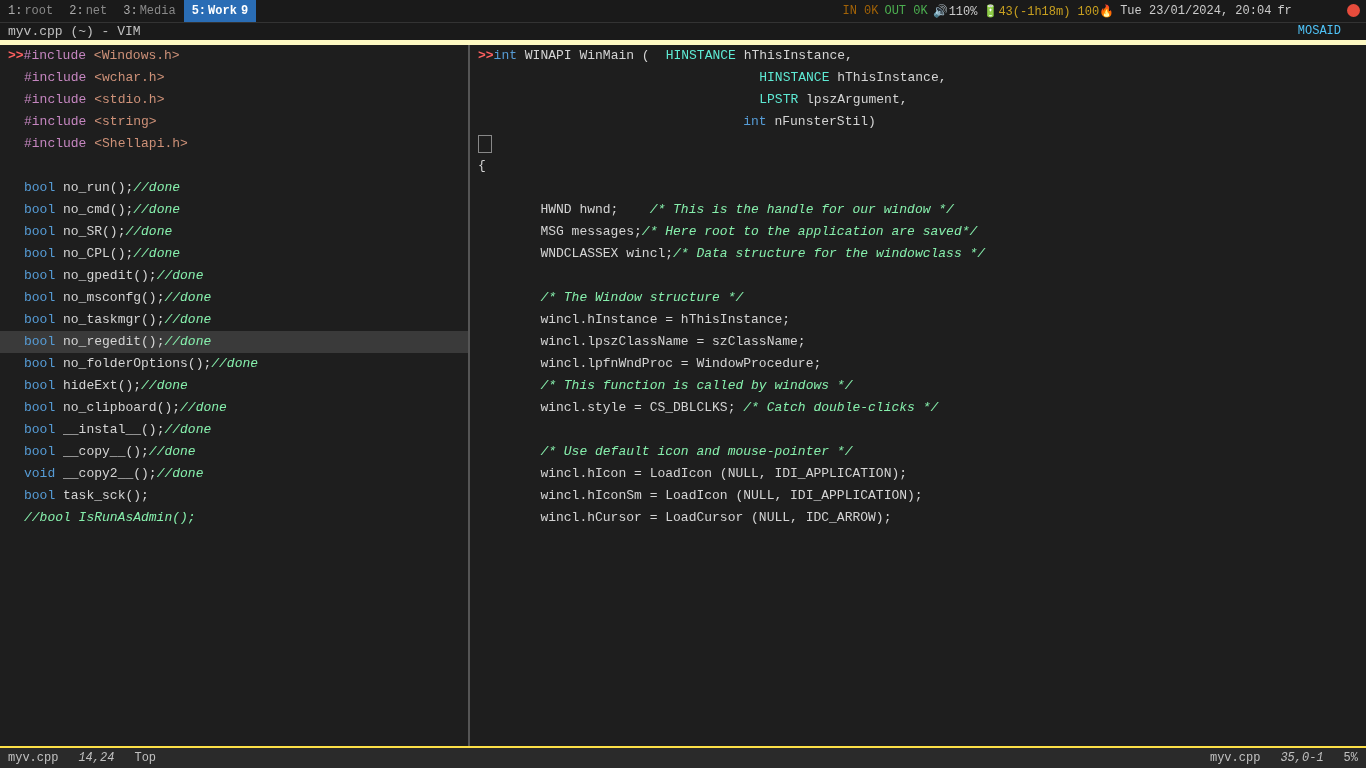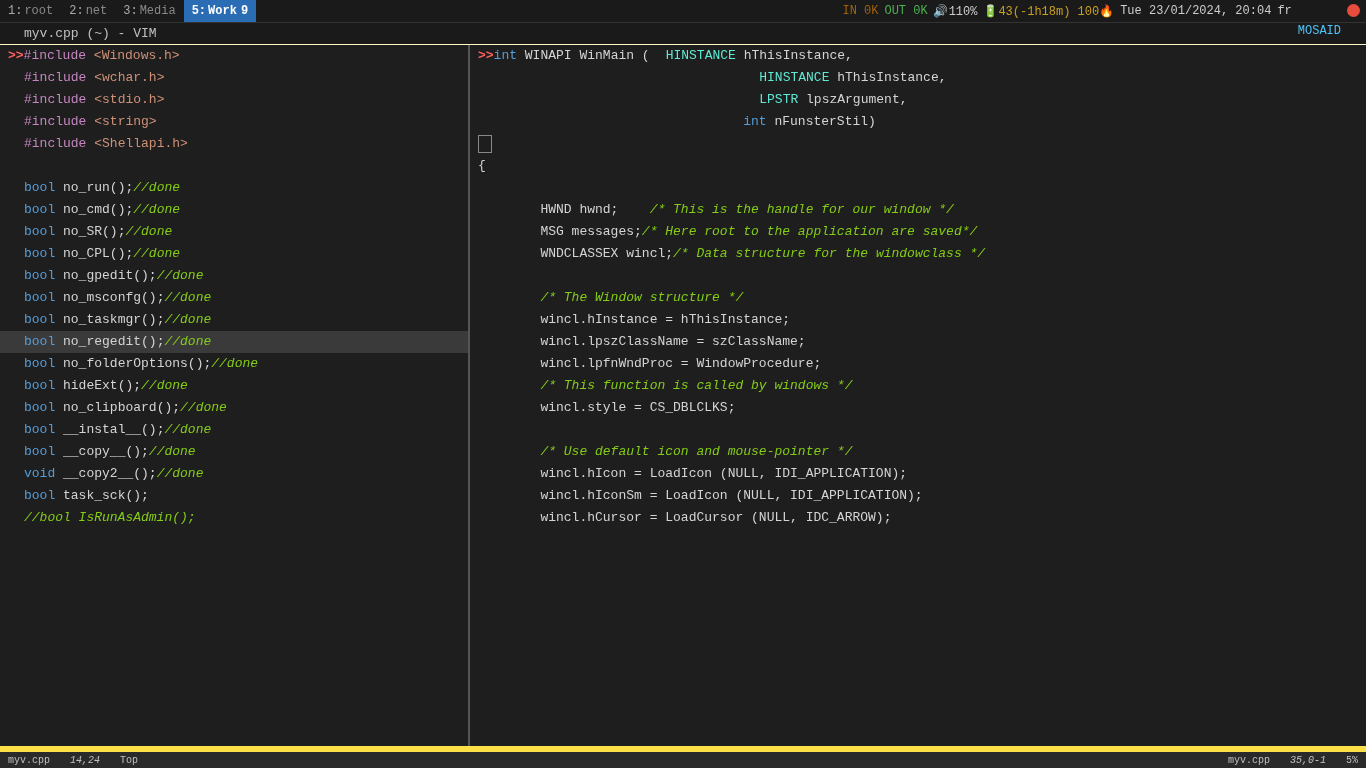--- a/index.html
+++ b/index.html
@@ -62,24 +62,24 @@
     .status-time { color: #ccc; }
     .status-lang { color: #ccc; }
     .status-workspace { color: #4fc3f7; margin-top: 40px; }
 
     
     #titlebar {
       background: #1a1a1a;
       height: 22px;
       display: flex;
       align-items: center;
-      padding-left: 24px;
+      padding-left: 8px;
       font-size: 13px;
       color: #c0c0c0;
-      border-bottom: 1px solid #fef9c3;
+      border-bottom: 5px solid #fef9c3;
     }
 
     
     #editor-area {
       display: flex;
       height: calc(768px - 23px - 22px - 22px);
       background: #1e1e1e;
     }
 
     
@@ -112,35 +112,35 @@
       align-items: center;
     }
 
     .code-line.highlighted {
       background: #3a3a3a;
     }
 
     
     .kw { color: #569cd6; } 
     .str { color: #ce9178; } 
-    .cmt { color: #84cc16; font-style: italic; } 
+    .cmt { color: #86efac; font-style: italic; } 
     .pp { color: #c586c0; } 
     .inc { color: #ce9178; } 
     .plain { color: #d4d4d4; }
     .winapi { color: #5eead4; margin-left: 16px; }
 
     
     #statusbar {
       height: 22px;
       background: #2a2a2a;
       display: flex;
       align-items: center;
-      font-size: 10px;
+      font-size: 12px;
       color: #c0c0c0;
-      border-top: 6px solid #fde047;
+      border-top: 2px solid #fde047;
     }
     #statusbar-left {
       flex: 1;
       display: flex;
       gap: 20px;
       padding-left: 8px;
     }
     #statusbar-right {
       padding-right: 8px;
       display: flex;
@@ -327,21 +327,21 @@
 
       <div class="code-line">
         <span class="plain">&nbsp;&nbsp;&nbsp;&nbsp;&nbsp;&nbsp;&nbsp;&nbsp;wincl.lpfnWndProc = WindowProcedure;</span>
       </div>
 
       <div class="code-line">
         <span class="cmt">&nbsp;&nbsp;&nbsp;&nbsp;&nbsp;&nbsp;&nbsp;&nbsp;/* This function is called by windows */</span>
       </div>
 
       <div class="code-line">
-        <span class="plain">&nbsp;&nbsp;&nbsp;&nbsp;&nbsp;&nbsp;&nbsp;&nbsp;wincl.style = CS_DBLCLKS; </span>
+        <span class="plain">&nbsp;&nbsp;&nbsp;&nbsp;&nbsp;&nbsp;&nbsp;&nbsp;wincl.style = CS_DBLCLKS; </span><span class="cmt">/* Catch double-clicks */</span>
       </div>
 
 
       <div class="code-line">&nbsp;</div>
 
       <div class="code-line">
         <span class="cmt">&nbsp;&nbsp;&nbsp;&nbsp;&nbsp;&nbsp;&nbsp;&nbsp;/* Use default icon and mouse-pointer */</span>
       </div>
 
       <div class="code-line">

